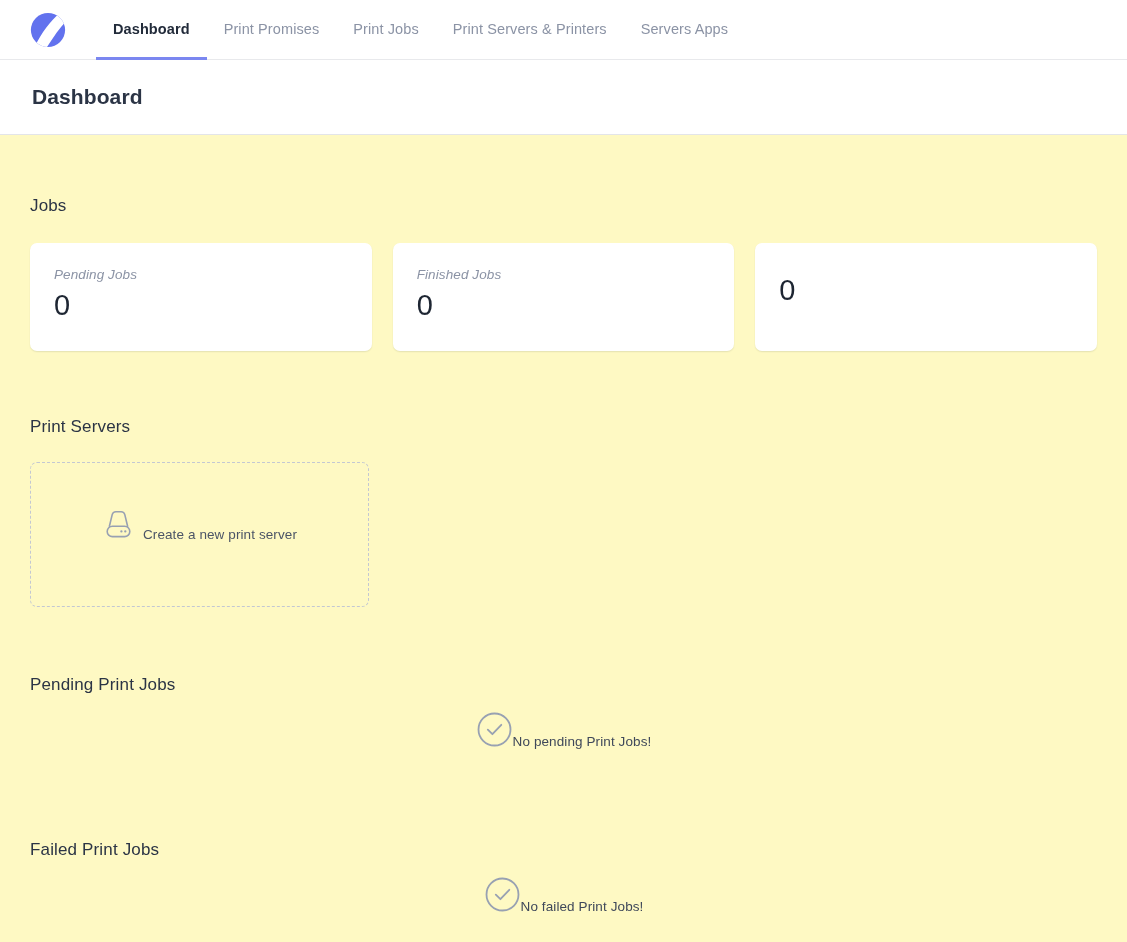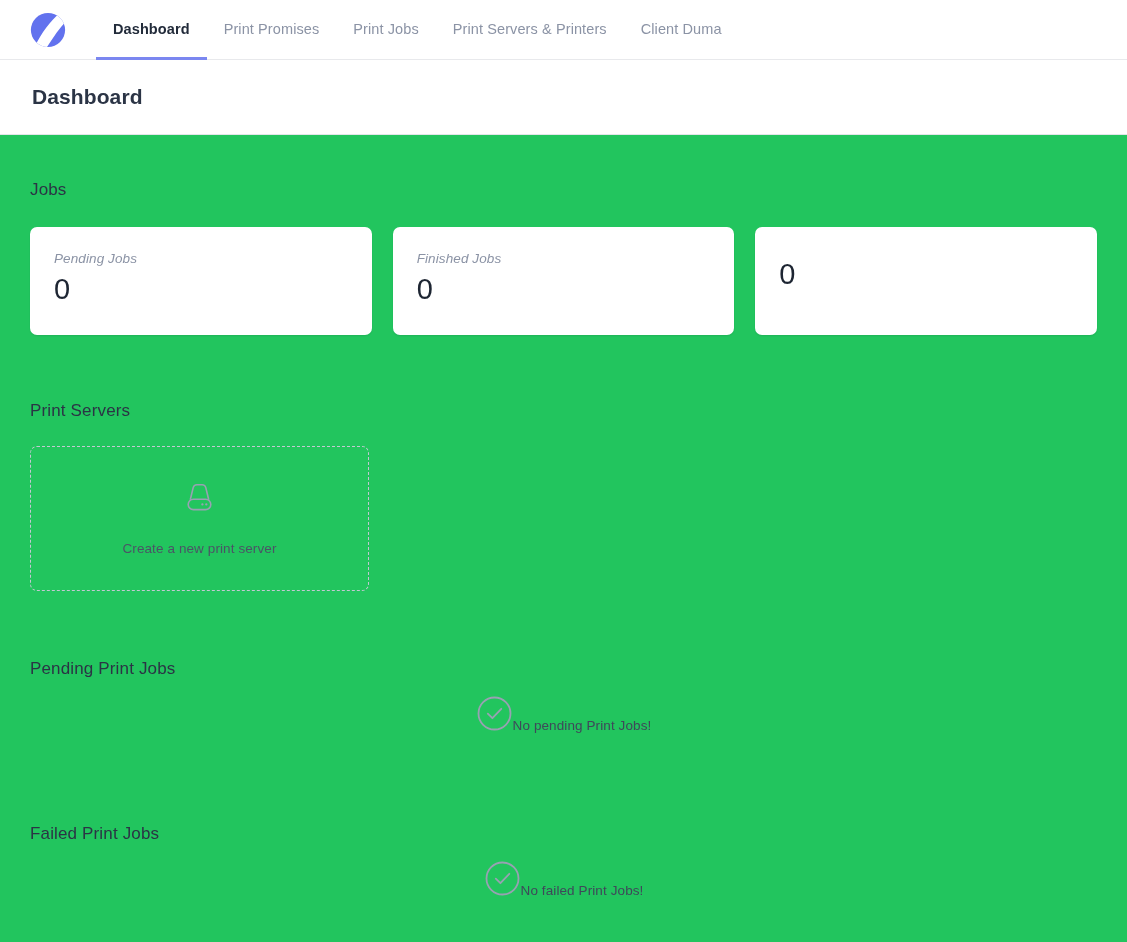--- a/index.html
+++ b/index.html
@@ -113,22 +113,22 @@
 
   .page-title {
     font-size: 21px;
     font-weight: 600;
     color: #2b3445;
     letter-spacing: 0.1px;
   }
 
   
   .content {
-    background: #22c55e;
-    padding: 0 30px;
+    background: #fef9c3;
+    padding: 16px 30px;
     height: 807px;
     overflow: hidden;
   }
 
   .section-title {
     font-size: 17px;
     font-weight: 400;
     color: #2b3445;
     letter-spacing: 0.15px;
   }
@@ -170,21 +170,21 @@
   
   .servers-section { padding-top: 66px; }
 
   .create-tile {
     margin-top: 25px;
     width: 339px;
     height: 145px;
     border: 1px dashed #c3c8d2;
     border-radius: 7px;
     display: flex;
-    flex-direction: column;
+    flex-direction: row;
     align-items: center;
     justify-content: center;
     cursor: pointer;
     background: transparent;
     gap: 8px;
   }
 
   .create-tile-icon { margin-bottom: 16px; }
 
   .create-tile-label {
@@ -238,21 +238,21 @@
     <div class="nav-item">
       <span>Print Promises</span>
     </div>
     <div class="nav-item">
       <span>Print Jobs</span>
     </div>
     <div class="nav-item">
       <span>Print Servers &amp; Printers</span>
     </div>
     <div class="nav-item">
-      <span>Client Duma</span>
+      <span>Servers Apps</span>
     </div>
   </nav>
 
 </header>
 
 <div class="page-titlebar">
   <h1 class="page-title">Dashboard</h1>
 </div>
 
 <main class="content">

